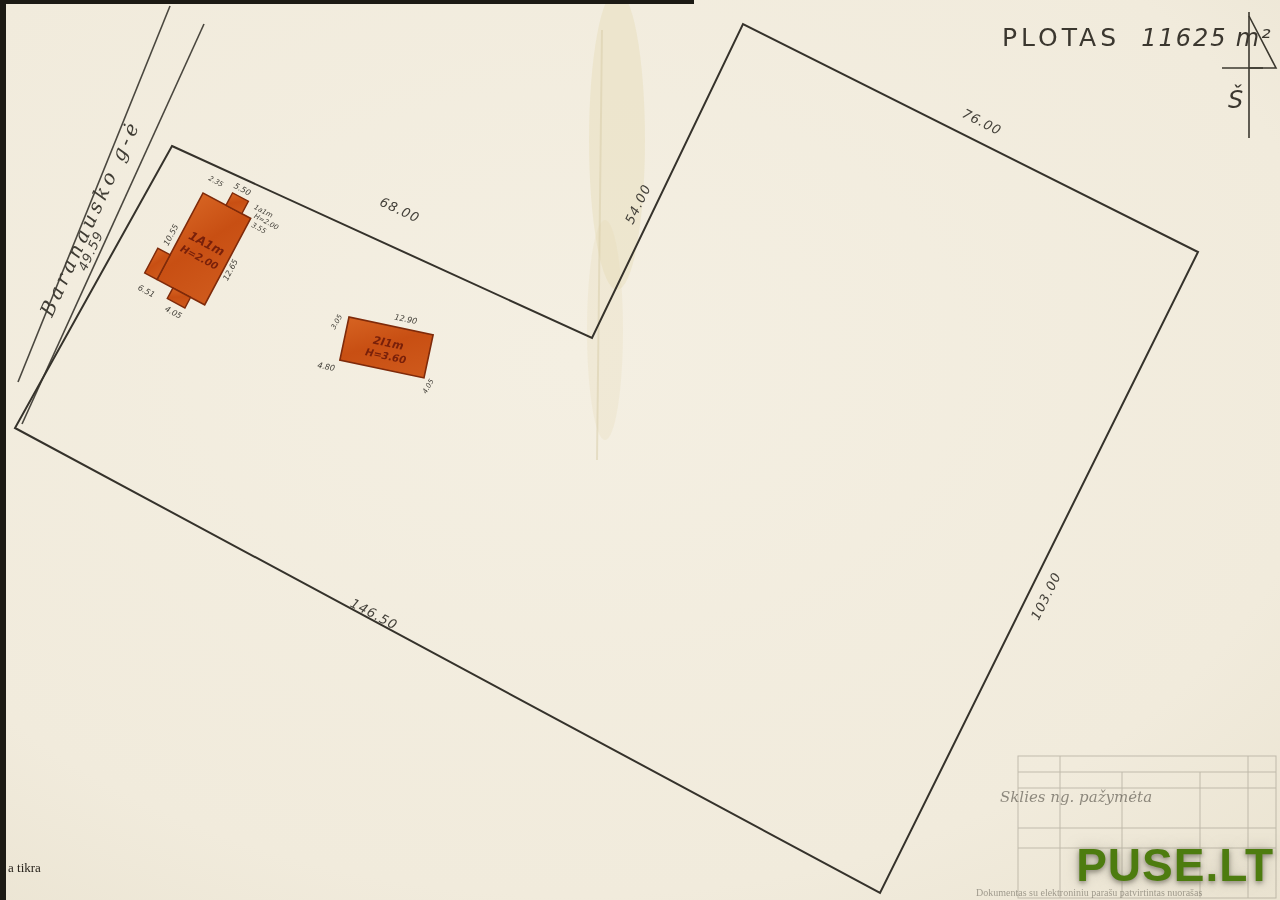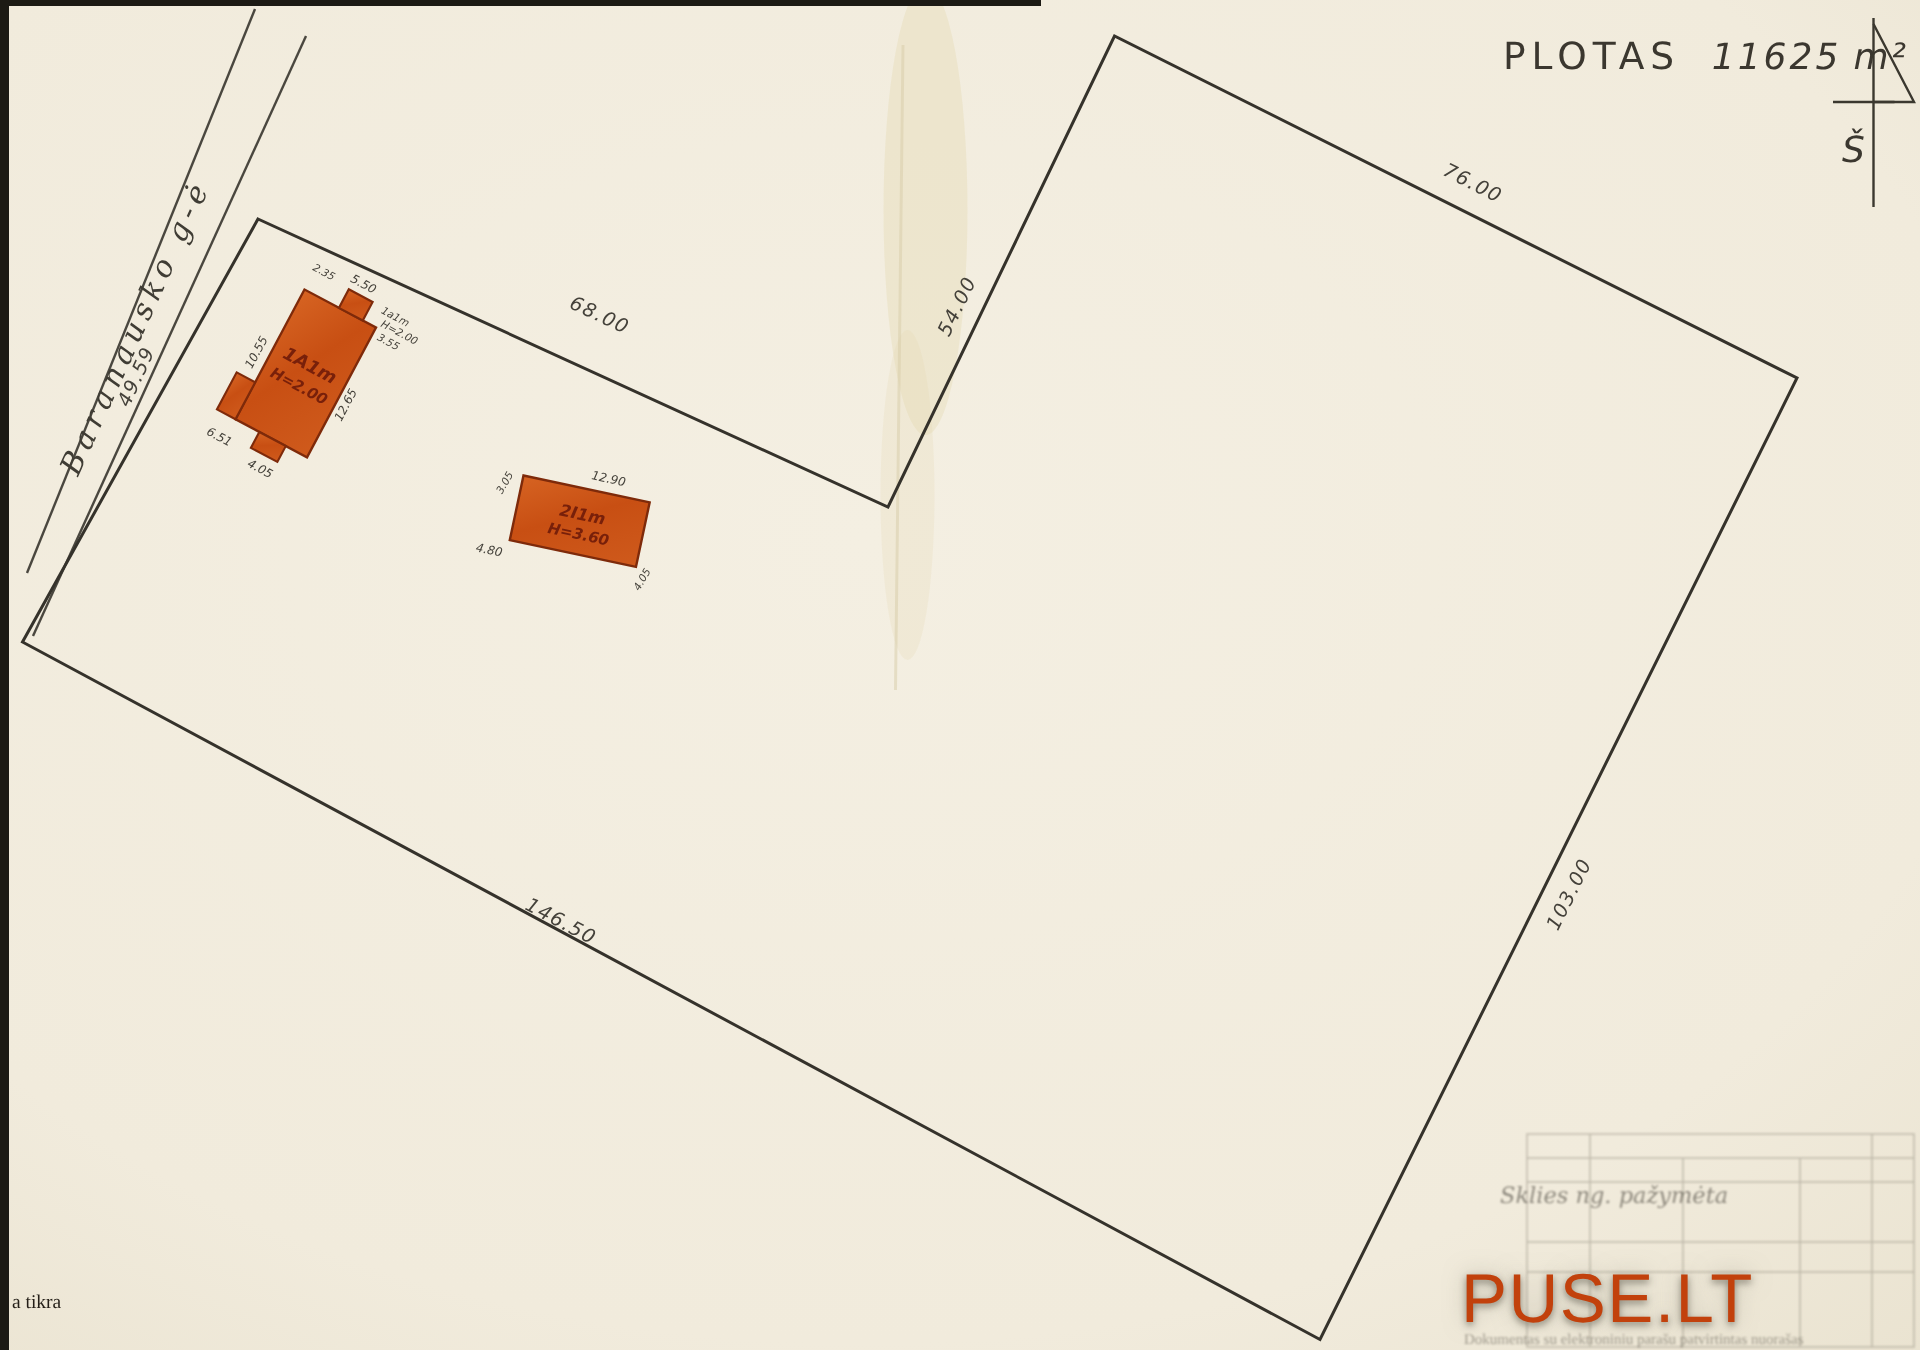--- a/index.html
+++ b/index.html
@@ -24,21 +24,21 @@
   .title-txt { font-family:"DejaVu Sans", sans-serif; font-size:25px; letter-spacing:4px; fill:#3b372f; }
   .title-val { font-family:"DejaVu Sans", sans-serif; font-style:italic; font-size:24px; letter-spacing:2px; fill:#3b372f; }
   .bldg-label { font-family:"DejaVu Sans", sans-serif; font-style:italic; font-weight:bold; fill:#78200a; }
   .faded { opacity:.55; filter:blur(0.7px); }
   .tiny-doc { font-family:"Liberation Serif", serif; font-size:10px; fill:#5f5b50; }
   .serif-note { font-family:"Liberation Serif", serif; font-size:13px; fill:#241f18; }
 
   
   .watermark {
     position:absolute; right:6px; bottom:10px; width:300px;
-    text-align:left; color:#c2410c; font-weight:normal;
+    text-align:right; color:#4d7c0f; font-weight:bold;
     font-family:"Liberation Sans", sans-serif; line-height:1.04;
     text-shadow:0 2px 5px rgba(130,125,112,.95), 0 0 14px rgba(150,145,130,.55);
   }
   .watermark .wm1 { font-size:46px; letter-spacing:1px; }
   .watermark .wm2 { font-size:50px; letter-spacing:1px; }
 </style>
 </head>
 <body>
 
 <div class="page">

